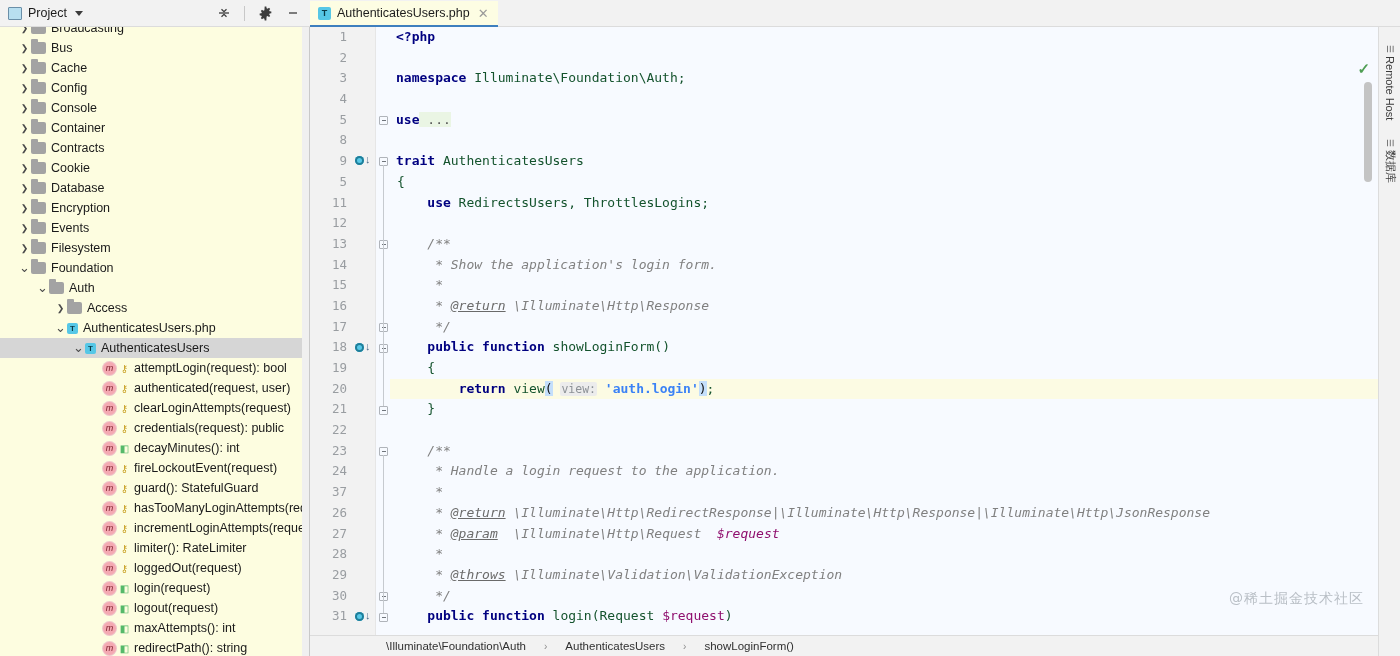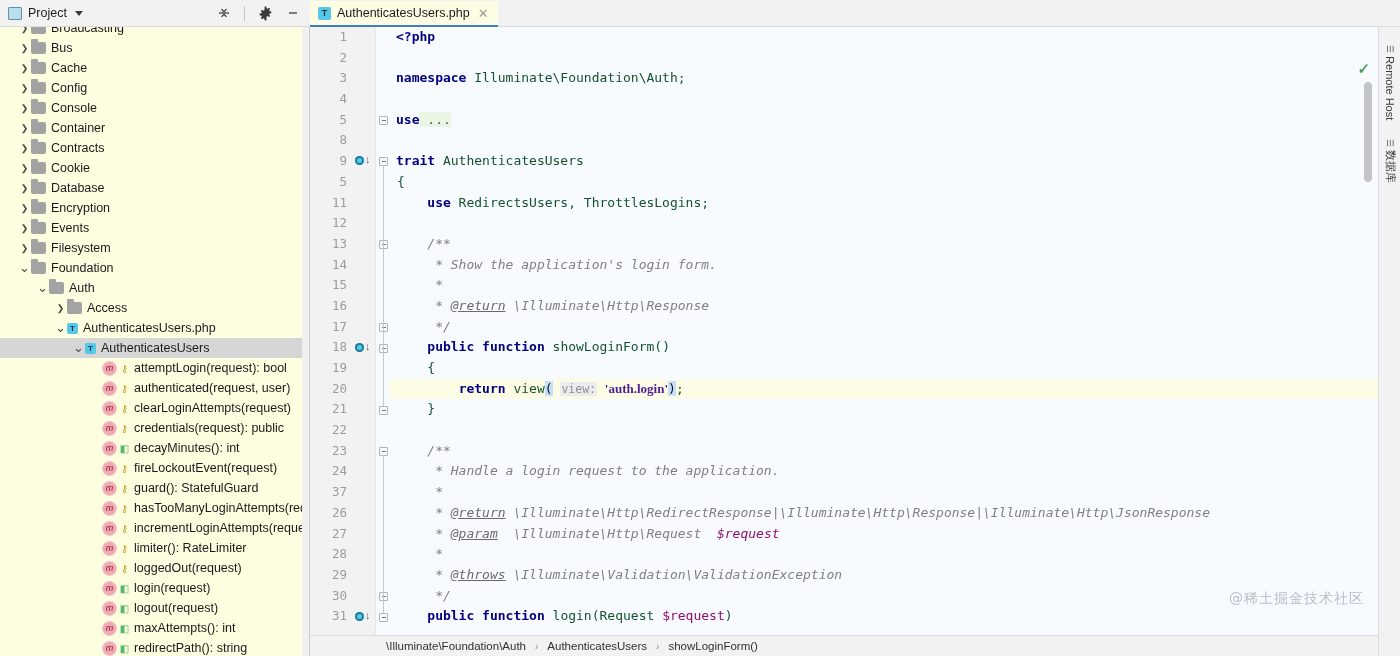--- a/index.html
+++ b/index.html
@@ -125,30 +125,30 @@
   }
   
   .fmark { position: absolute; left: 3px; width: 9px; height: 9px; border: 1px solid #b0b4ba;
            background: #f7faff; border-radius: 1px; }
   .fmark::before { content: ""; position: absolute; left: 1.5px; top: 3px; width: 4px; height: 1px; background: #70757c; }
   .fline { position: absolute; left: 7px; width: 1px; background: #c6cacf; }
 
   
   .kw   { color: #000080; font-weight: bold; }
   .id   { color: #14532d; }
-  .str  { color: #4c1d95; font-weight: bold; font-family: Liberation Serif, serif; }
+  .str  { color: #3b82f6; font-weight: bold; }
   .cmt  { color: #808080; font-style: italic; }
   .tag  { color: #6a6a6a; font-style: italic; text-decoration: underline; }
   .pvar { color: #8f0f6e; font-style: italic; }
   .hint { color: #8c9196; background: #ececec; border-radius: 2px; font-size: 11.5px; padding: 0 1px; }
   .brc  { background: #c4dffb; }
 
   
   .crumbs {
-    height: 21px; flex: 0 0 21px; display: flex; align-items: center; gap: 9px;
+    height: 21px; flex: 0 0 21px; display: flex; align-items: center; gap: 18px;
     padding-left: 76px; background: #f2f2f2; border-top: 1px solid #dcdcdc;
     font-size: 11.5px; color: #303030;
   }
   .crumb-sep { color: #8d8d8d; font-size: 10px; }
 
   
   .rail {
     width: 22px; flex: 0 0 22px; background: #f2f2f2; border-left: 1px solid #dcdcdc;
     position: relative; overflow: hidden;
   }

